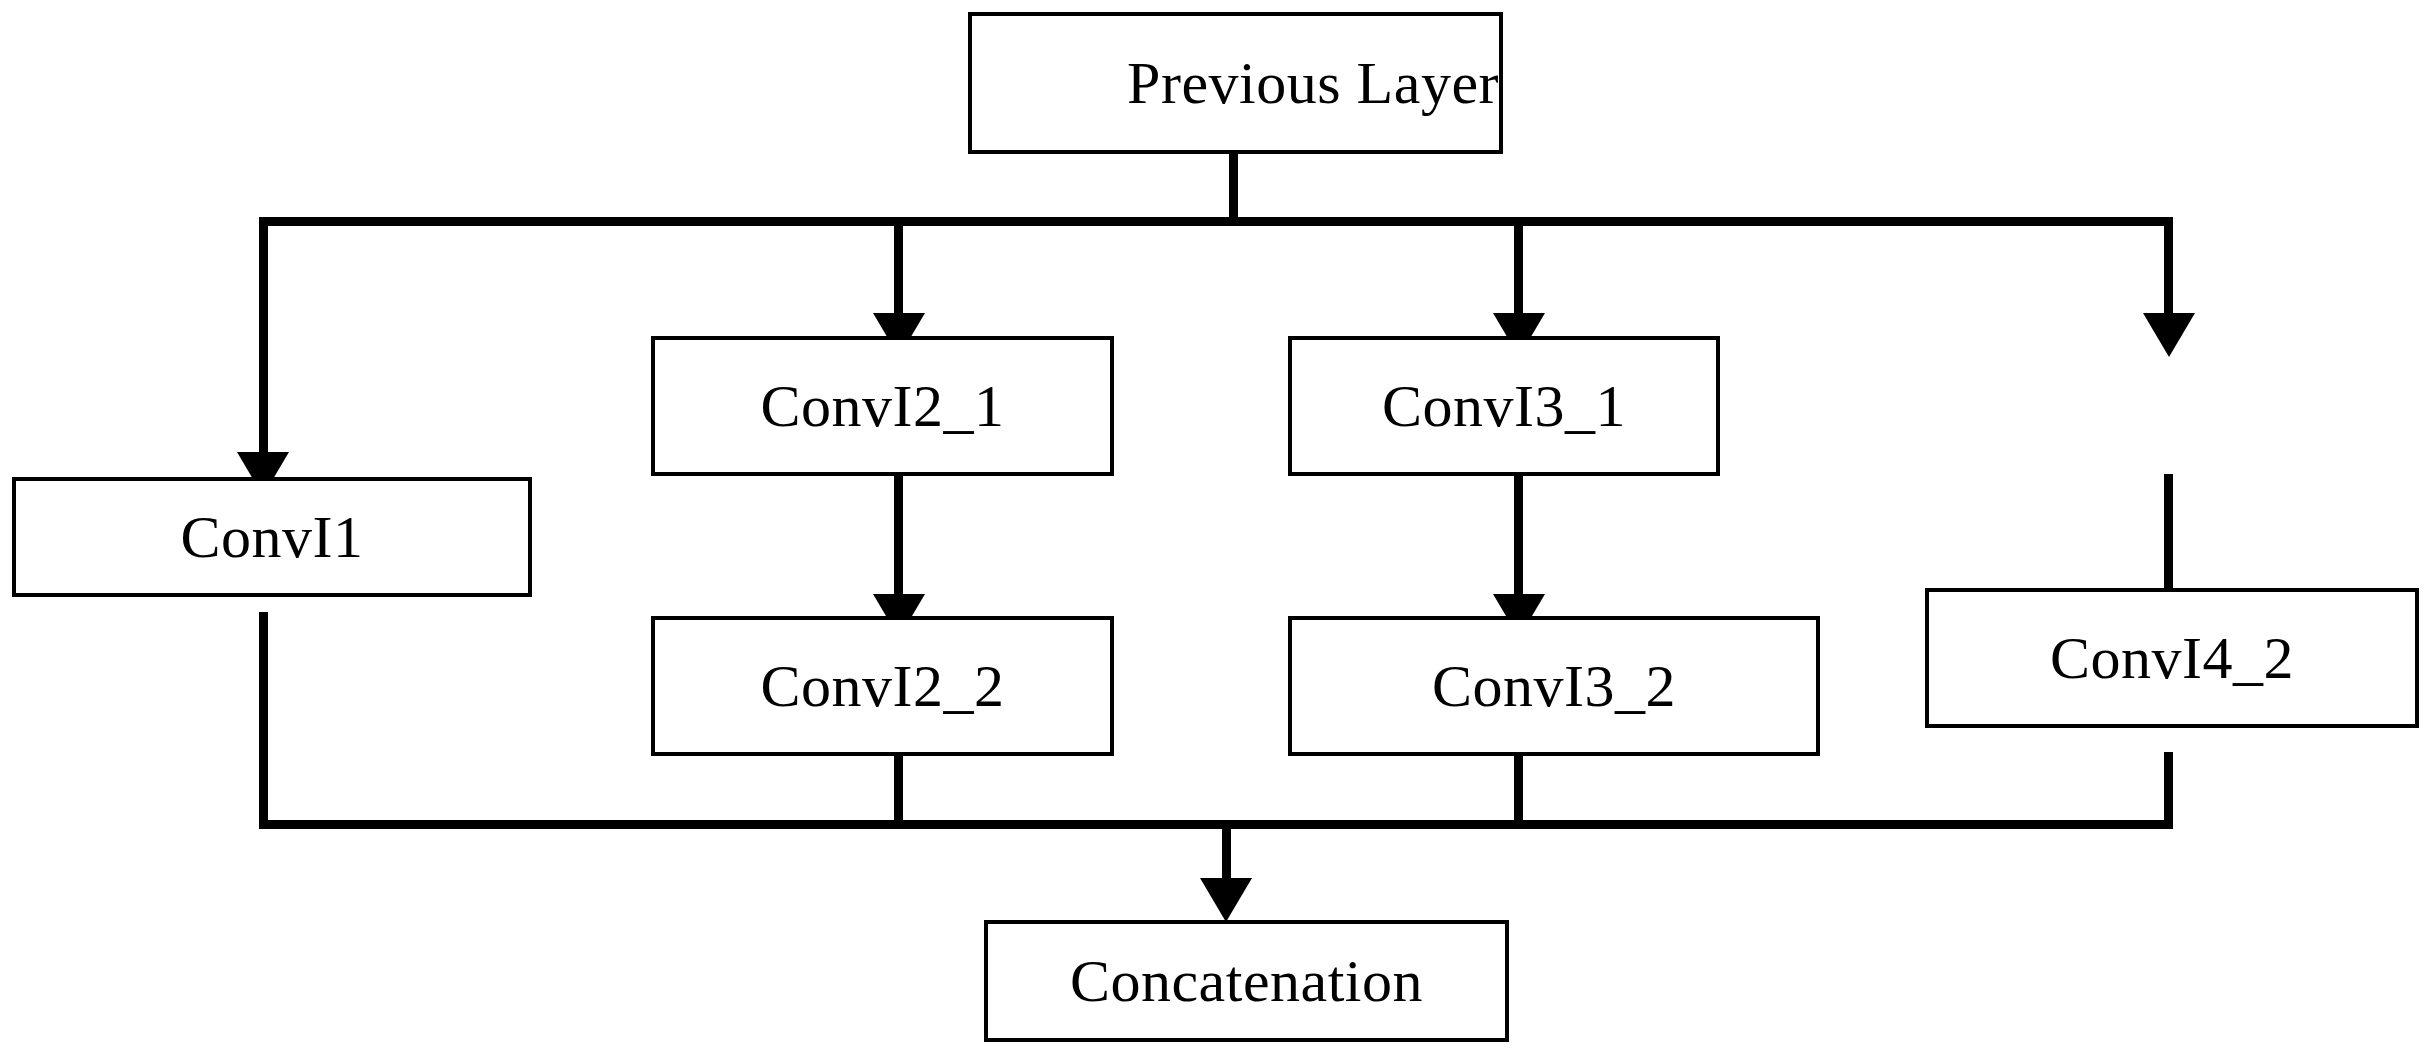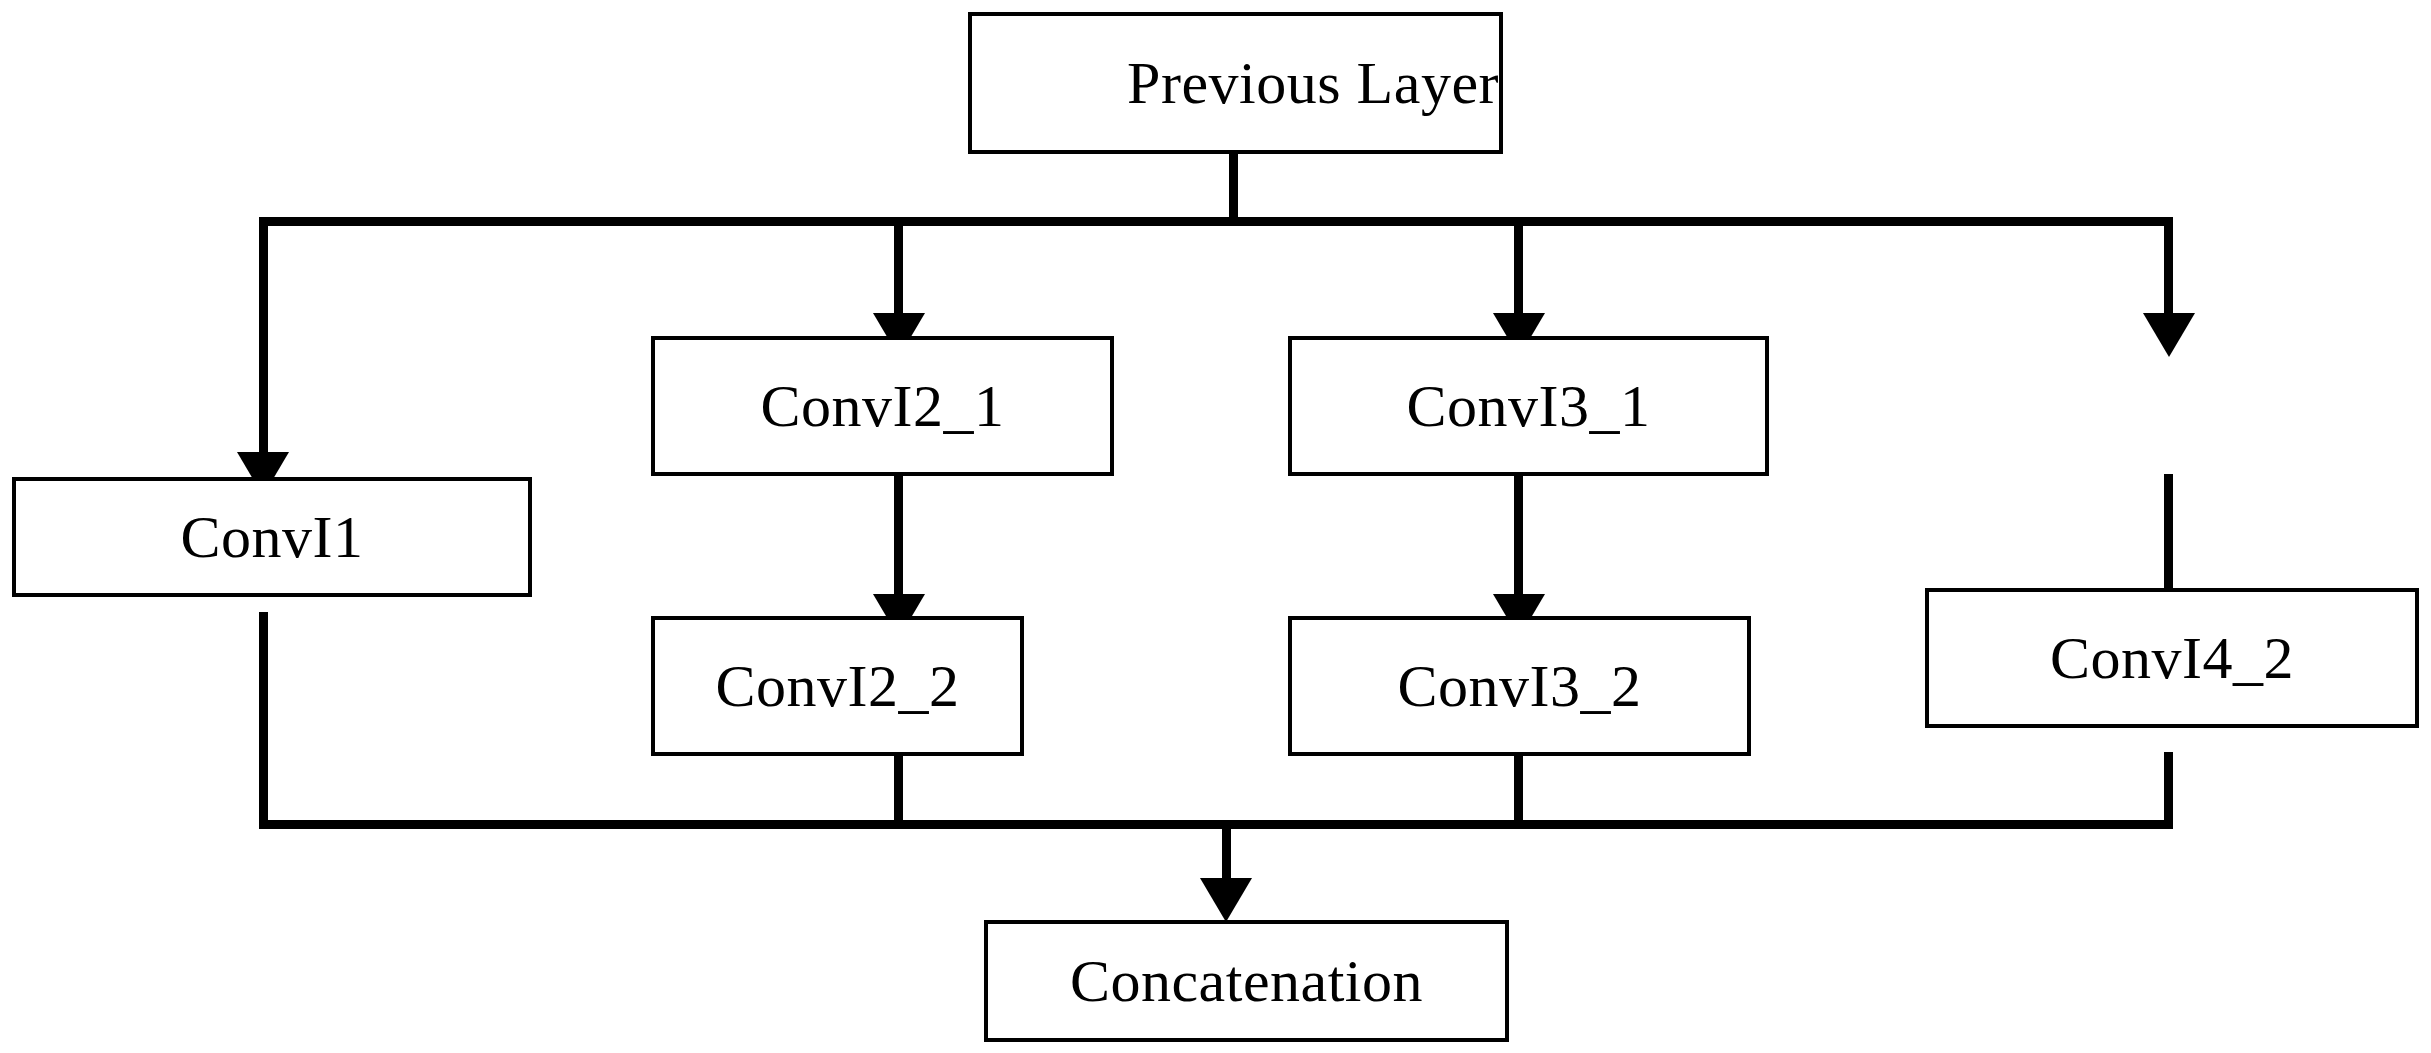--- a/index.html
+++ b/index.html
@@ -97,29 +97,29 @@
   </div>
 
   <div class="node-box" style="left:12px; top:477px; width:520px; height:120px;text-align:right;">
     <span class="node-label">ConvI1</span>
   </div>
 
   <div class="node-box" style="left:651px; top:336px; width:463px; height:140px;">
     <span class="node-label">ConvI2_1</span>
   </div>
 
-  <div class="node-box" style="left:651px; top:616px; width:373px; height:140px;">
+  <div class="node-box" style="left:651px; top:616px; width:463px; height:140px;">
     <span class="node-label">ConvI2_2</span>
   </div>
 
-  <div class="node-box" style="left:1288px; top:336px; width:481px; height:140px;text-align:right;">
+  <div class="node-box" style="left:1288px; top:336px; width:432px; height:140px;text-align:right;">
     <span class="node-label">ConvI3_1</span>
   </div>
 
-  <div class="node-box" style="left:1288px; top:616px; width:463px; height:140px;">
+  <div class="node-box" style="left:1288px; top:616px; width:532px; height:140px;">
     <span class="node-label">ConvI3_2</span>
   </div>
 
 
   <div class="node-box" style="left:1925px; top:588px; width:494px; height:140px;">
     <span class="node-label">ConvI4_2</span>
   </div>
 
   <div class="node-box" style="left:984px; top:920px; width:525px; height:122px;">
     <span class="node-label">Concatenation</span>

